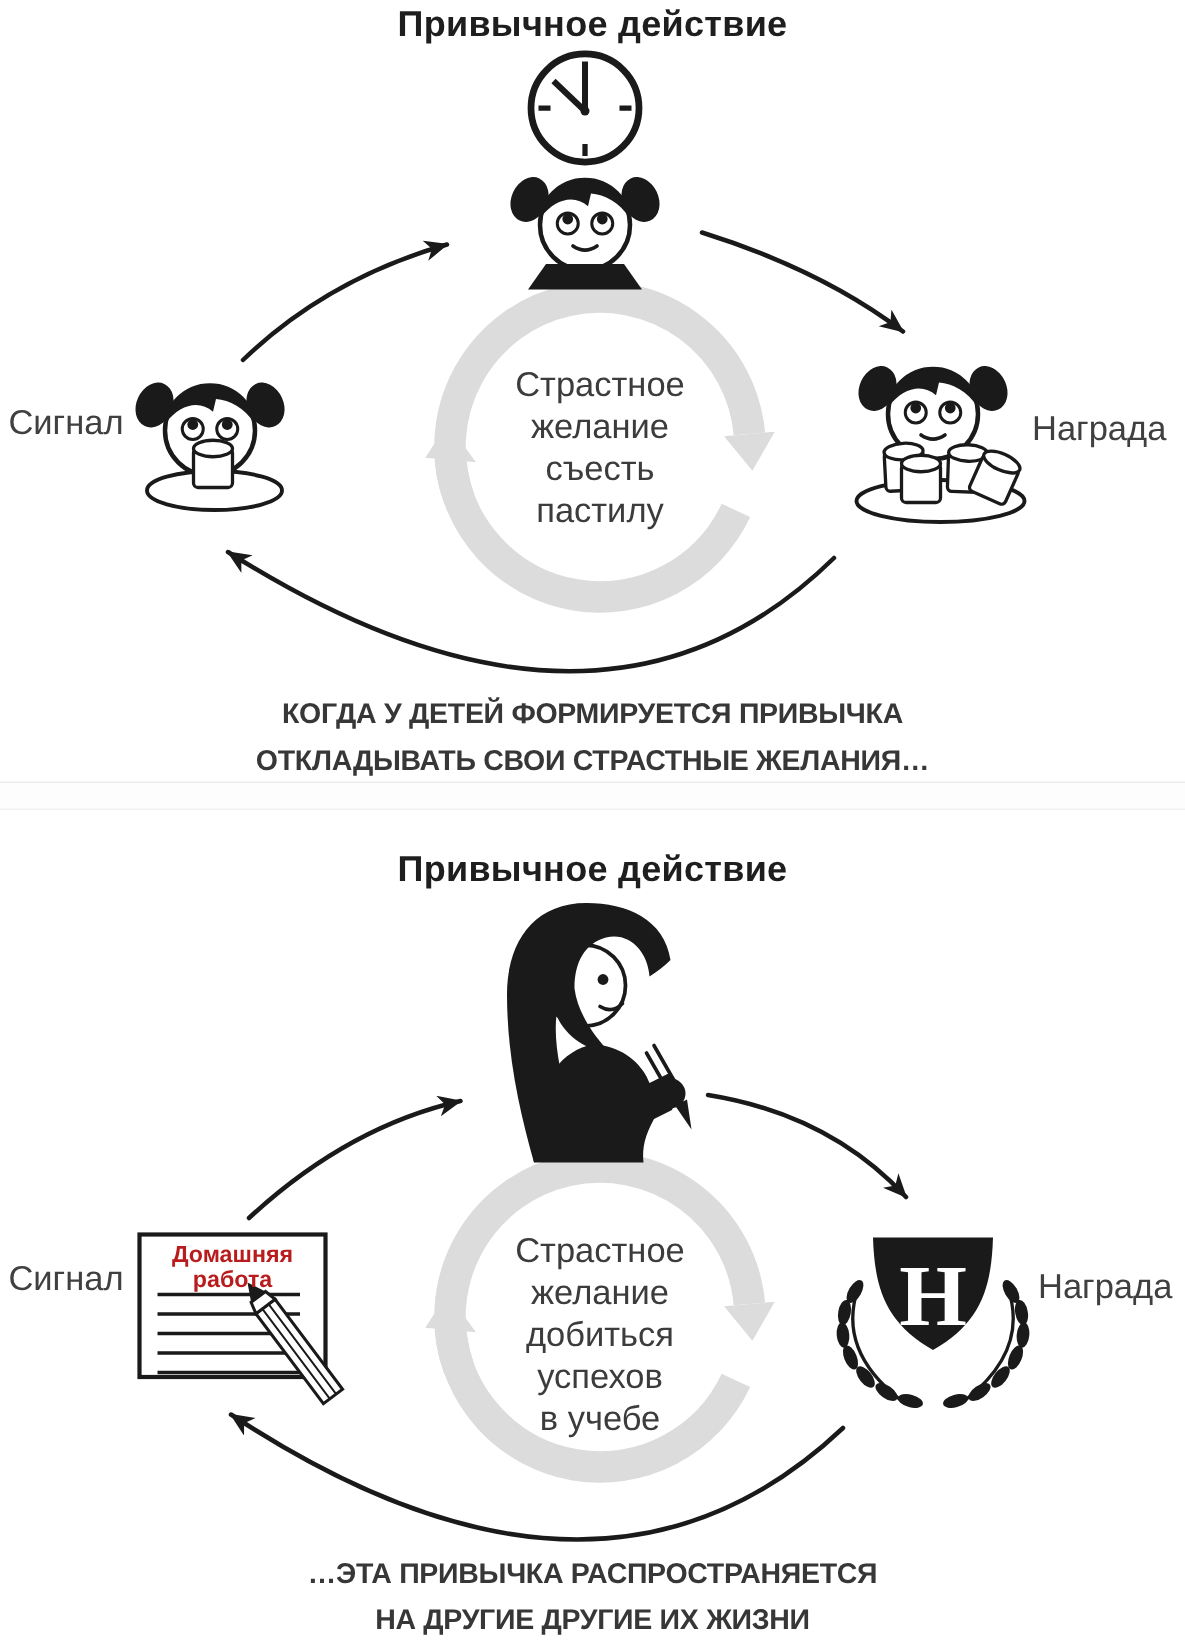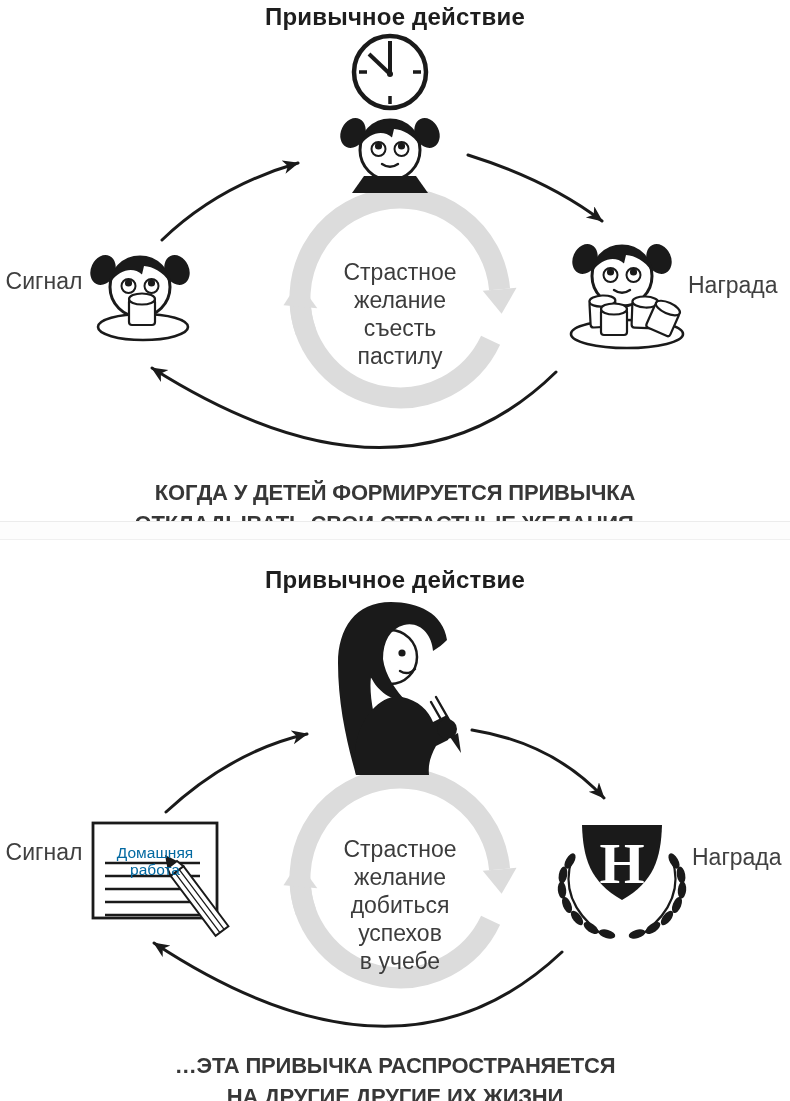--- a/index.html
+++ b/index.html
@@ -3,33 +3,33 @@
 <meta charset="utf-8">
 <style>
   html,body{margin:0;padding:0;}
   body{
     width:790px;height:1101px;position:relative;background:#ffffff;
     font-family:"Liberation Sans","DejaVu Sans",sans-serif;color:#222;
     overflow:hidden;
   }
   .abs{position:absolute;}
   .ctr{text-align:center;}
-  .preline{white-space:pre-line;margin-top:16px;}
+  .preline{white-space:pre-line;}
   .panel-title{
     left:0;width:790px;font-size:24px;font-weight:600;color:#1e1e1e;letter-spacing:.2px;
   }
   .side-label{font-size:23px;color:#404040;}
   .craving{
     font-size:23px;line-height:28px;color:#3c3c3c;width:220px;
   }
   .caption{
-    left:0;width:790px;font-size:22px;line-height:31px;font-weight:bold;color:#373737;letter-spacing:-.2px;
+    left:0;width:790px;font-size:19px;line-height:31px;font-weight:bold;color:#373737;letter-spacing:-.2px;
   }
   .doc-title{
-    font-size:15.5px;line-height:17px;font-weight:400;color:#0369a1;width:116px;
+    font-size:15.5px;line-height:17px;font-weight:700;color:#b91c1c;width:116px;
   }
   .divider{
     left:0;width:790px;height:17px;background:#fdfdfd;
     border-top:1px solid #ececec;border-bottom:1px solid #f0f0f0;
   }
   svg{position:absolute;left:0;display:block;}
 </style>
 </head>
 <body>
 

